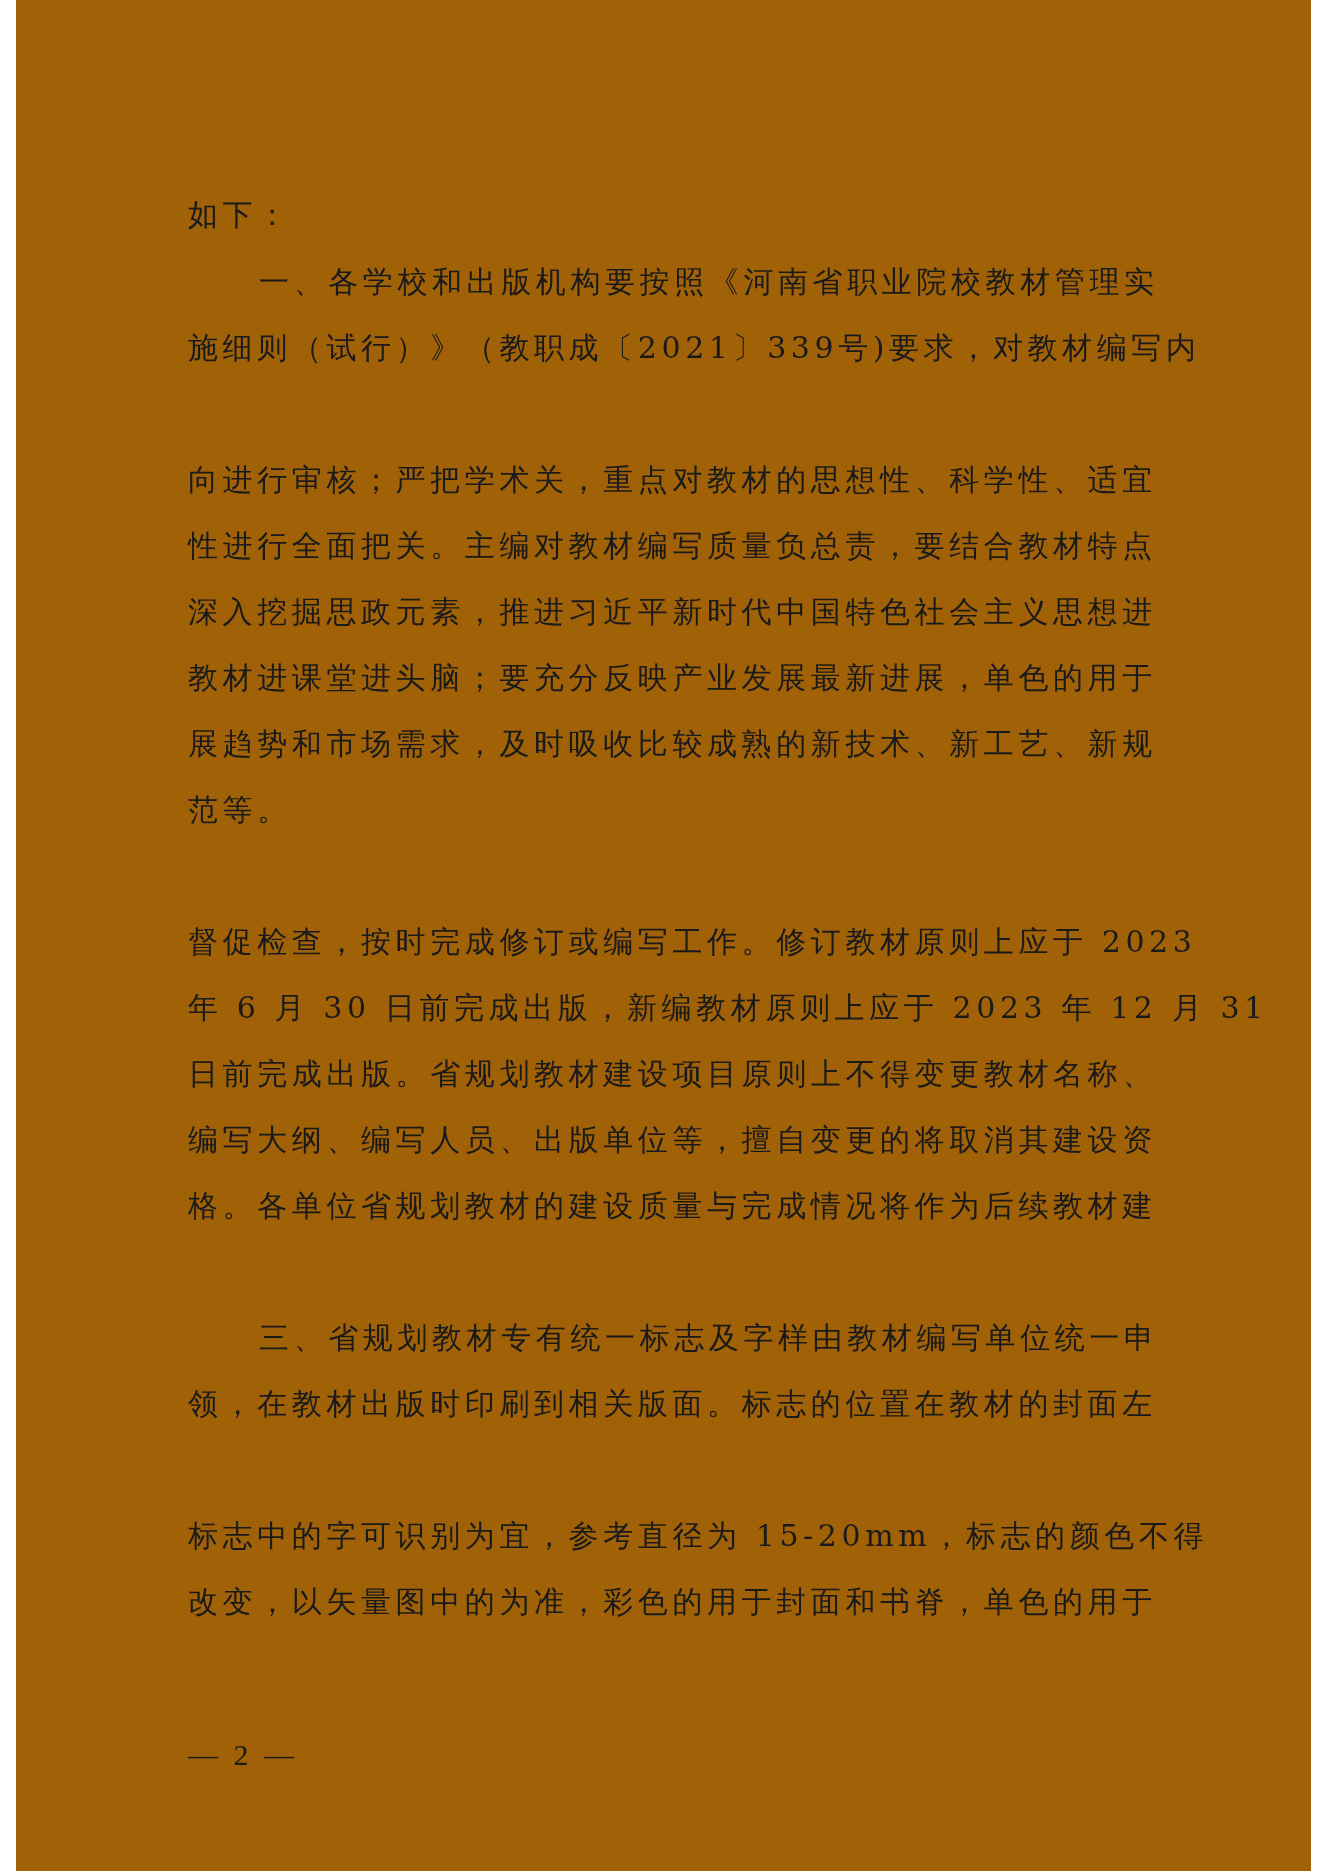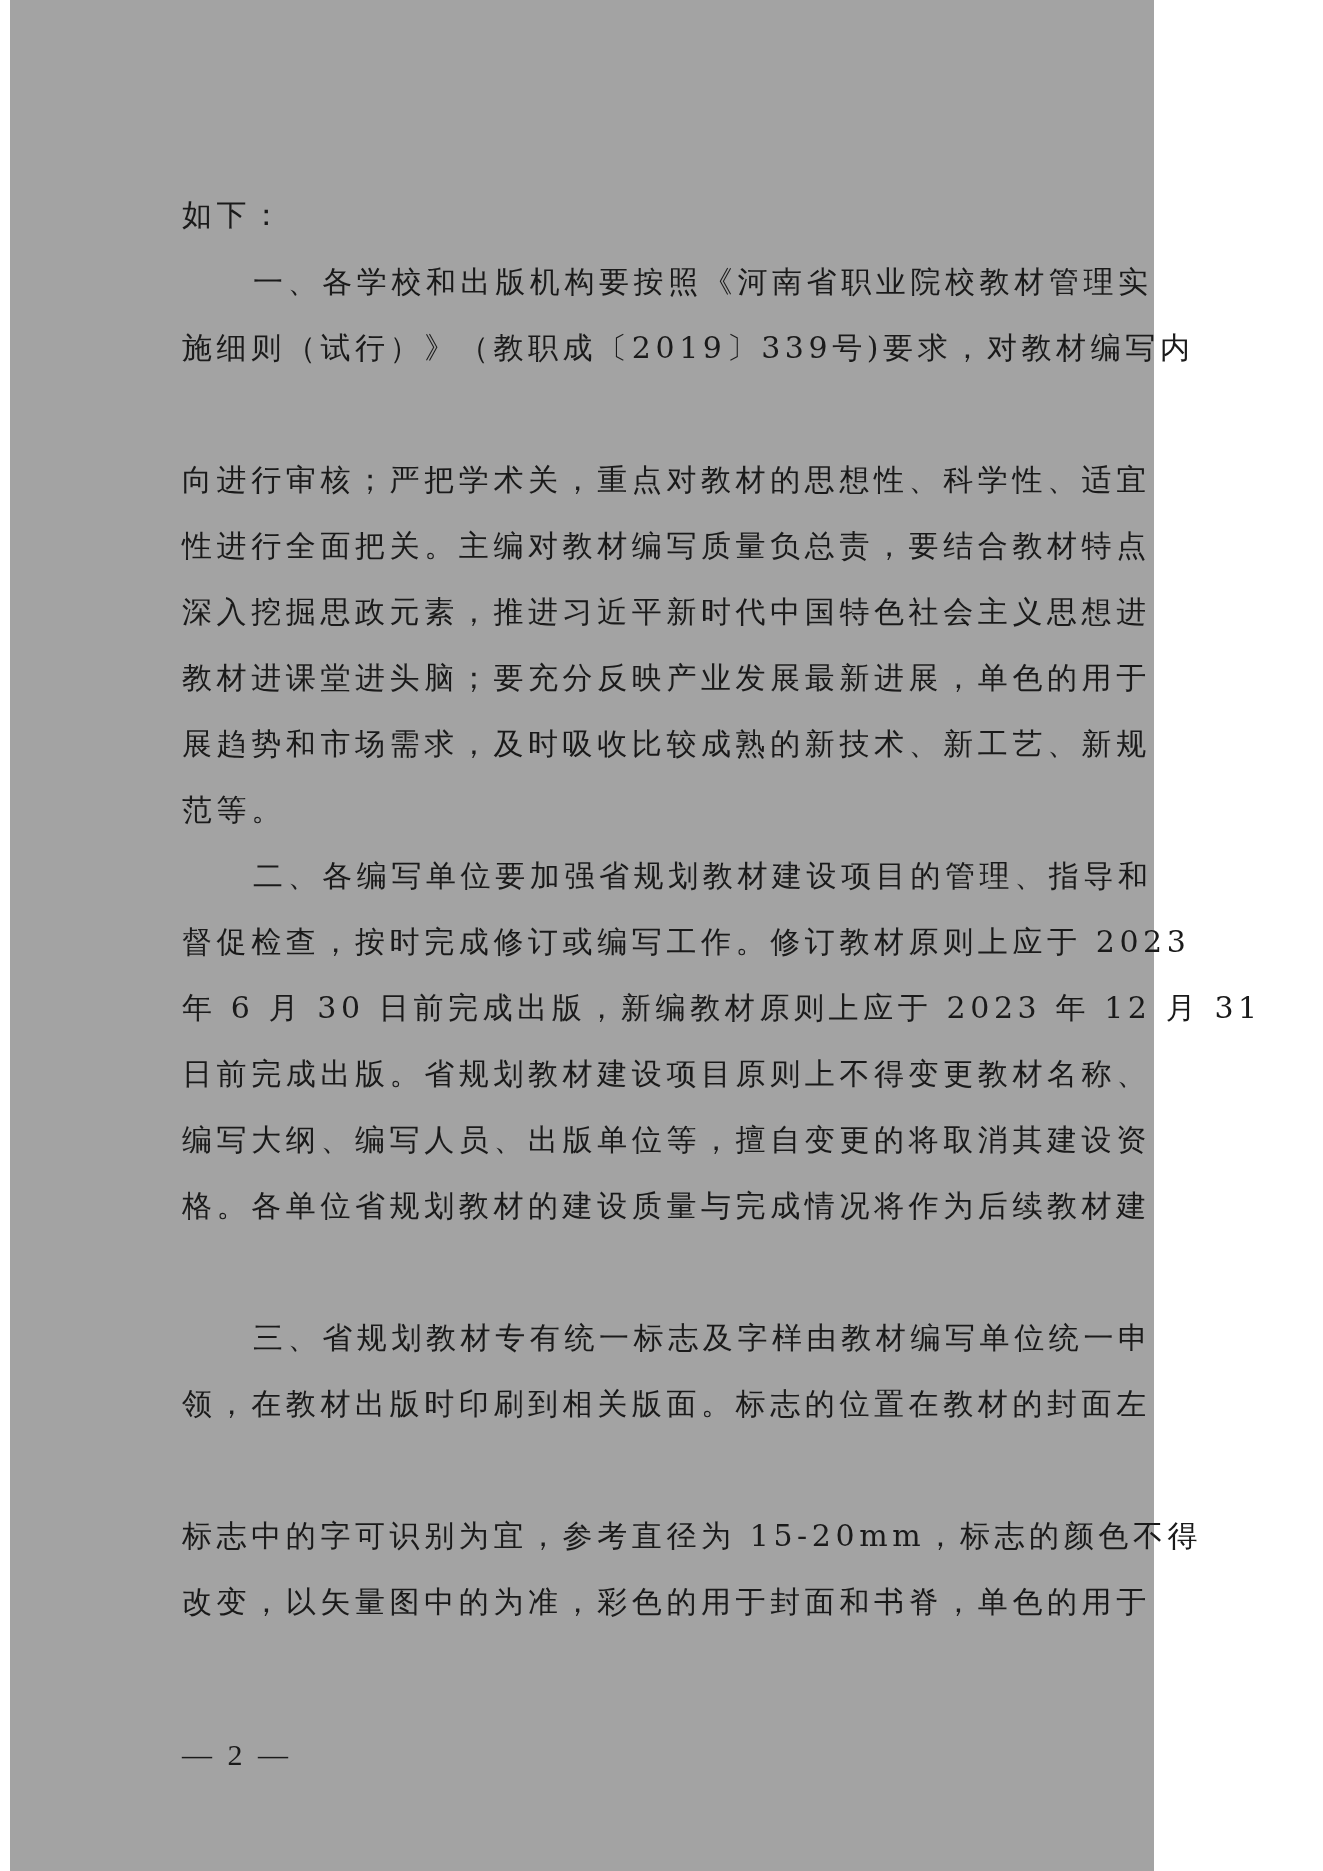--- a/index.html
+++ b/index.html
@@ -1,17 +1,17 @@
 <!DOCTYPE html>
 <html><head>
 <meta charset="utf-8">
 <style>
   html, body { margin: 0; padding: 0; background: #ffffff; }
   body { width: 1323px; height: 1871px; position: relative; overflow: hidden; }
-  .page { position: absolute; left: 10px; top: 0; width: 1144px; height: 1871px; background: #a3a3a3; }
+  .page { position: absolute; left: 16px; top: 0; width: 1295px; height: 1871px; background: #a16207; }
   .line {
     position: absolute;
     left: 172px;
     width: 1000px;
     height: 66px;
     line-height: 66px;
     font-family: "DejaVu Serif", "Liberation Serif", serif;
     font-size: 30px;
     color: #1a1a1a;
     white-space: nowrap;
@@ -30,28 +30,27 @@
     white-space: nowrap;
     letter-spacing: 4px;
   }
 </style>
 </head>
 <body>
 
 <div class="page">
   <div class="line" style="top:182px">如下：</div>
   <div class="line indent" style="top:249px">一、各学校和出版机构要按照《河南省职业院校教材管理实</div>
-  <div class="line" style="top:315px">施细则（试行）》（教职成〔2019〕339号)要求，对教材编写内</div>
+  <div class="line" style="top:315px">施细则（试行）》（教职成〔2021〕339号)要求，对教材编写内</div>
   <div class="line" style="top:447px">向进行审核；严把学术关，重点对教材的思想性、科学性、适宜</div>
   <div class="line" style="top:513px">性进行全面把关。主编对教材编写质量负总责，要结合教材特点</div>
   <div class="line" style="top:579px">深入挖掘思政元素，推进习近平新时代中国特色社会主义思想进</div>
   <div class="line" style="top:645px">教材进课堂进头脑；要充分反映产业发展最新进展，单色的用于</div>
   <div class="line" style="top:711px">展趋势和市场需求，及时吸收比较成熟的新技术、新工艺、新规</div>
   <div class="line" style="top:777px">范等。</div>
-  <div class="line indent" style="top:843px">二、各编写单位要加强省规划教材建设项目的管理、指导和</div>
   <div class="line" style="top:909px">督促检查，按时完成修订或编写工作。修订教材原则上应于 2023</div>
   <div class="line" style="top:975px">年 6 月 30 日前完成出版，新编教材原则上应于 2023 年 12 月 31</div>
   <div class="line" style="top:1041px">日前完成出版。省规划教材建设项目原则上不得变更教材名称、</div>
   <div class="line" style="top:1107px">编写大纲、编写人员、出版单位等，擅自变更的将取消其建设资</div>
   <div class="line" style="top:1173px">格。各单位省规划教材的建设质量与完成情况将作为后续教材建</div>
   <div class="line indent" style="top:1305px">三、省规划教材专有统一标志及字样由教材编写单位统一申</div>
   <div class="line" style="top:1371px">领，在教材出版时印刷到相关版面。标志的位置在教材的封面左</div>
   <div class="line" style="top:1503px">标志中的字可识别为宜，参考直径为 15-20mm，标志的颜色不得</div>
   <div class="line" style="top:1569px">改变，以矢量图中的为准，彩色的用于封面和书脊，单色的用于</div>
 

